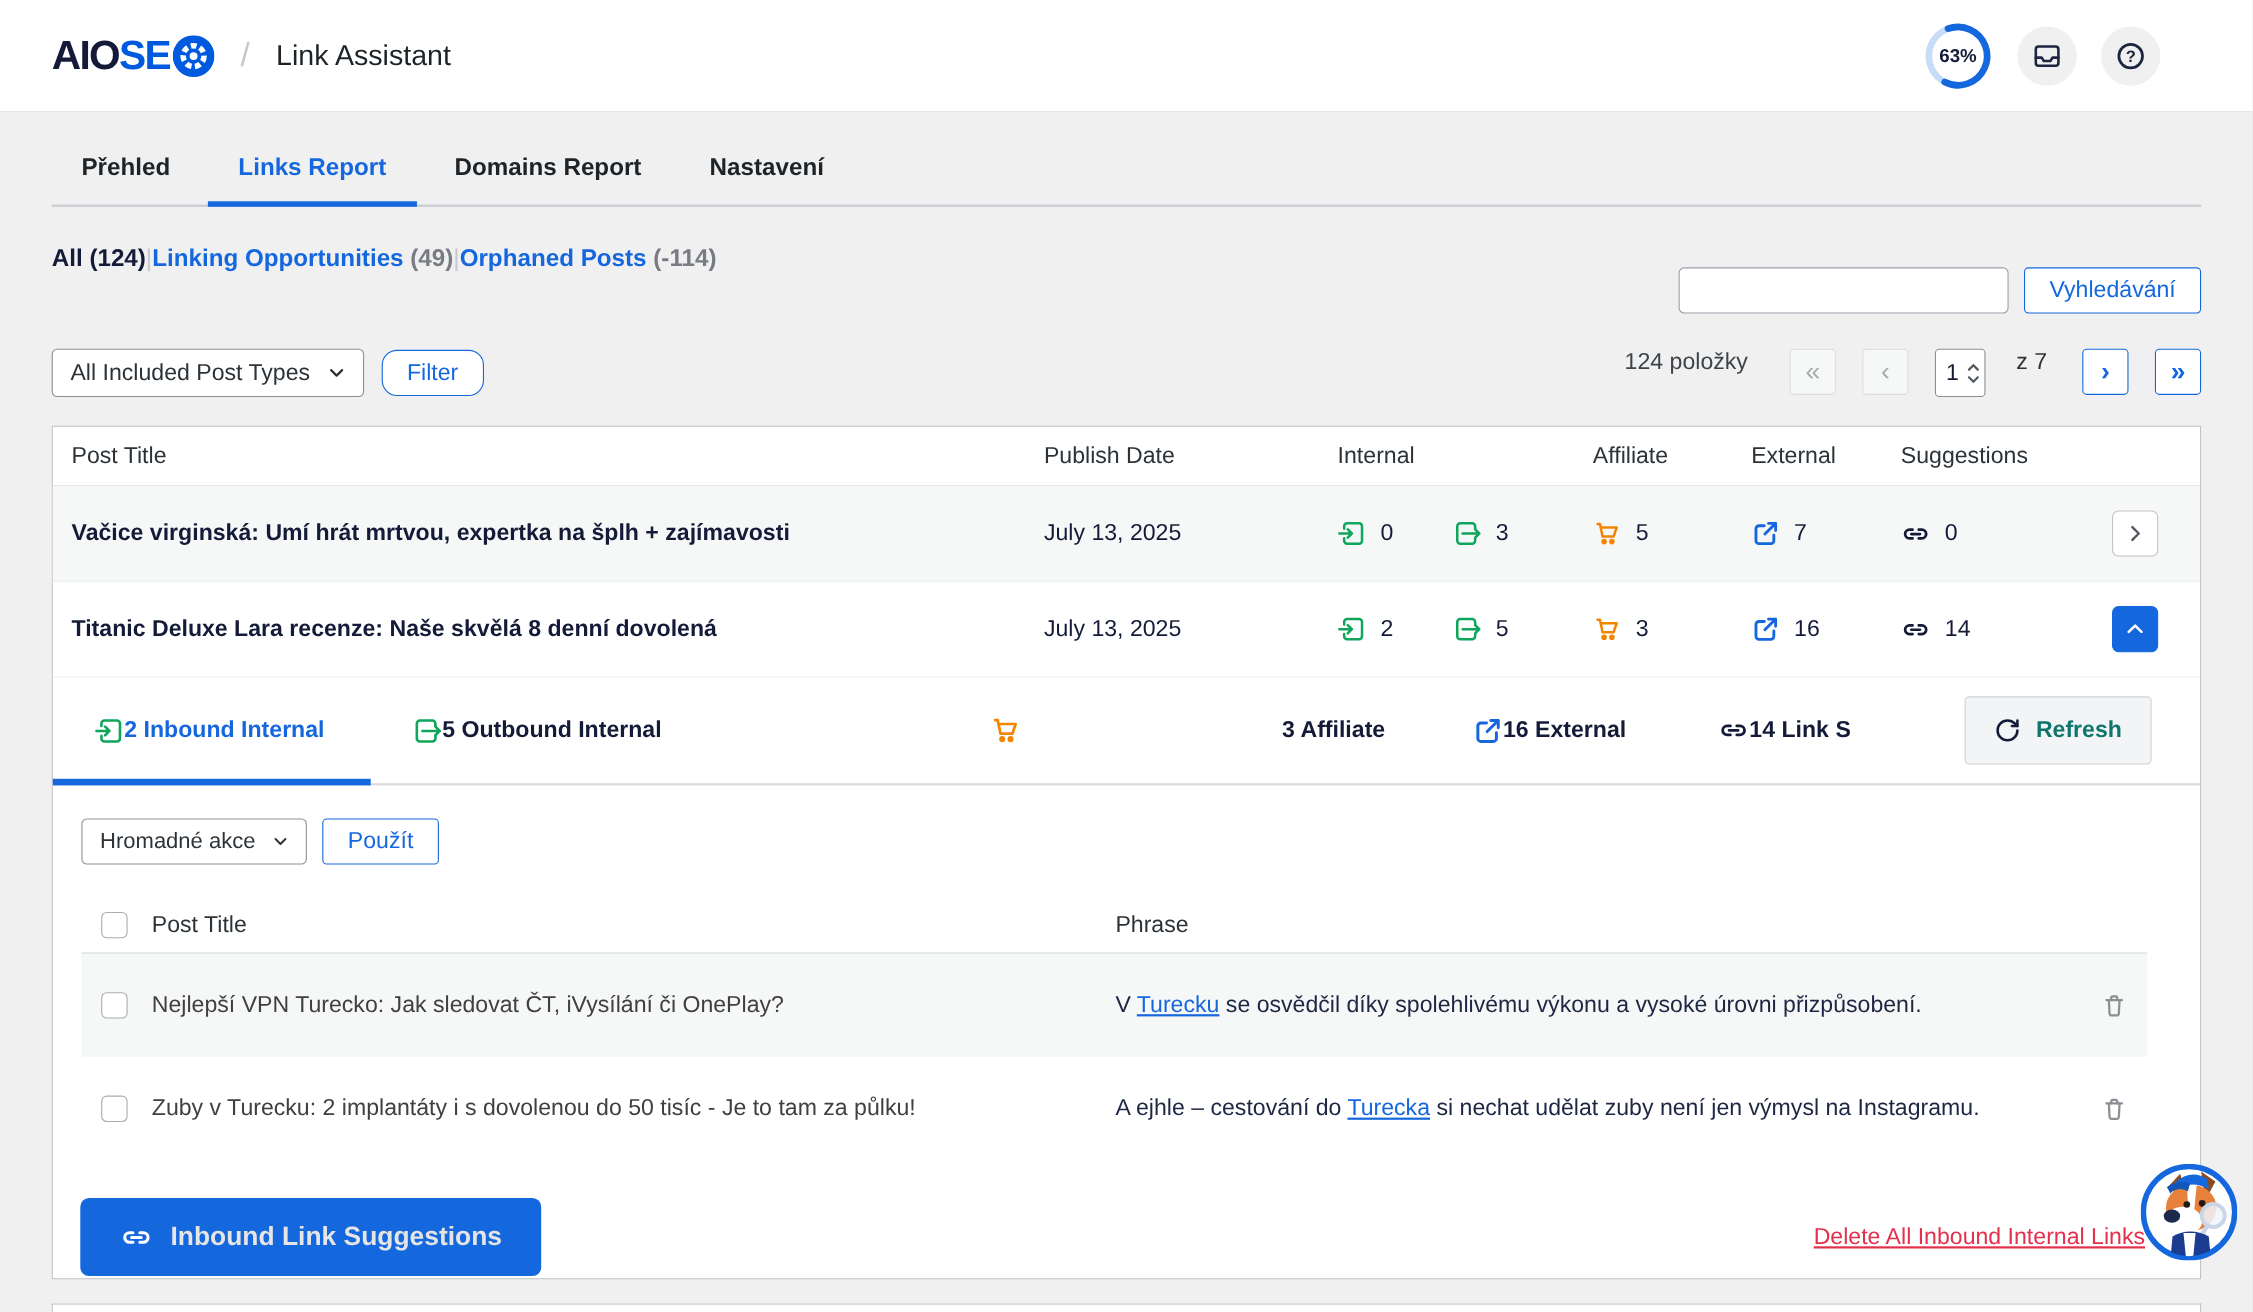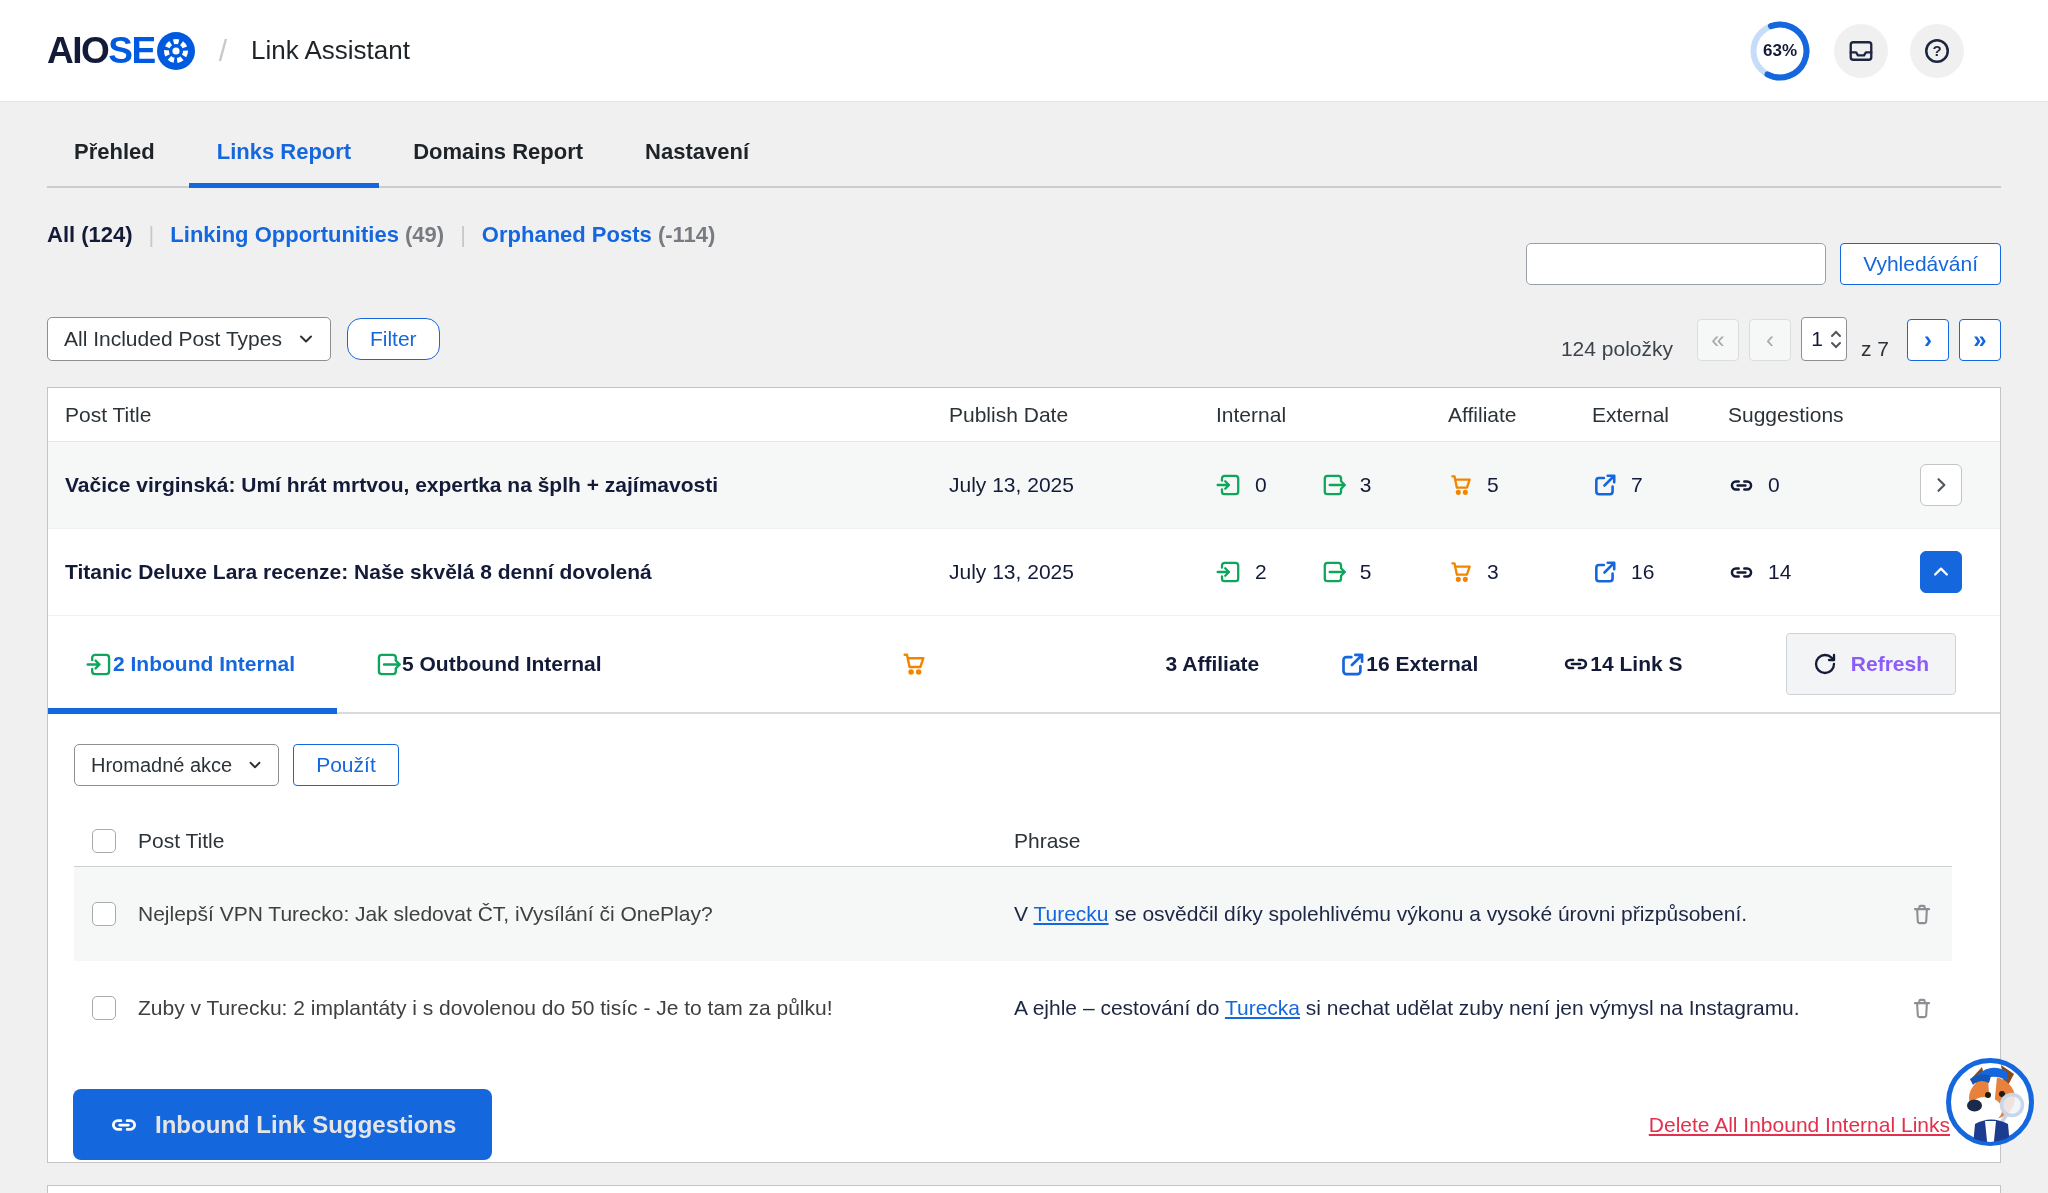--- a/index.html
+++ b/index.html
@@ -27,41 +27,41 @@
                display:flex; align-items:stretch; gap:62px; padding-left:27px;
                border-bottom:2px solid #c9cdd2; }
   .mtab { display:flex; align-items:center; font-size:22px; font-weight:bold;
           color:#1d2327; position:relative; cursor:pointer; }
   .mtab.active { color:#1567DE; }
   .mtab.active::after { content:""; position:absolute; left:-28px; right:-28px; bottom:-2px;
                         height:5px; background:#1567DE; }
 
   
   .subnav { position:absolute; top:222px; left:47px; display:flex; align-items:center;
-            gap:16px; font-size:22px; font-weight:bold; }
+            font-size:22px; font-weight:bold; }
   .subnav .sep { color:#c6c8cd; font-weight:normal; }
   .subnav .count { color:#787c82; }
   .subnav .link { color:#1567DE; cursor:pointer; }
   .subnav .current { color:#141b38; cursor:pointer; }
 
   
   .search-bar { position:absolute; top:243px; right:47px; display:flex; gap:14px; align-items:center; }
   .search-input { width:300px; height:42px; border:1px solid #99a0a8; border-radius:5px;
                   background:#fff; font-size:20px; padding:0 12px; font-family:inherit; }
   .btn-outline { height:42px; padding:0 22px; background:#fff; border:1.5px solid #1567DE;
                  color:#1567DE; font-size:21px; border-radius:4px; display:flex;
                  align-items:center; cursor:pointer; font-family:inherit; }
 
   
   .toolbar { position:absolute; top:317px; left:47px; right:47px; display:flex; align-items:center; }
   .select-box { height:44px; background:#fff; border:1px solid #8c8f94; border-radius:5px;
                 display:flex; align-items:center; gap:14px; padding:0 14px 0 16px;
                 font-size:21px; color:#2c3338; cursor:pointer; }
   .filter-btn { margin-left:16px;border-radius:14px; }
-  .toolbar-right { margin-left:auto; display:flex; align-items:flex-end; gap:10px; }
+  .toolbar-right { margin-left:auto; display:flex; align-items:flex-start; gap:24px; }
   .items-count { font-size:21px; color:#3c434a; margin-right:14px; }
   .pg-btn { width:42px; height:42px; border-radius:4px; display:flex; align-items:center;
             justify-content:center; font-size:24px; line-height:1; cursor:default; }
   .pg-btn.disabled { background:#f6f7f7; border:1px solid #dcdcde; color:#a7aaad; }
   .pg-btn.enabled { background:#fff; border:1px solid #1567DE; color:#1567DE; font-weight:bold; cursor:pointer; }
   .page-input { height:44px; background:#fff; border:1px solid #8c8f94; border-radius:4px;
                 display:flex; align-items:center; padding:0 4px 0 2px; }
   .page-input .val { width:26px; text-align:center; font-size:21px; }
   .stepper { display:flex; flex-direction:column; gap:3px; align-items:center; cursor:pointer; }
   .of-label { font-size:21px; margin:0 8px 0 4px; color:#2c3338; }
@@ -89,21 +89,21 @@
   .dtab { display:flex; align-items:center; font-size:21px; font-weight:bold;
           color:#141b38; position:relative; cursor:pointer; white-space:nowrap; }
   .dtab.active { color:#1567DE; }
   .dtab.active::after { content:""; position:absolute; left:-38px; right:-42px; bottom:-2px;
                         height:6px; background:#1567DE; }
   .lone-icon { display:flex; align-items:center; cursor:pointer; }
   .m80 { margin-left:80px; } .m298 { margin-left:298px; } .m238 { margin-left:238px; } .m84 { margin-left:84px; }
   .refresh-btn { position:absolute; right:44px; top:50%; transform:translateY(-50%);
                  height:62px; padding:0 26px; background:#f3f4f5; border:1px solid #d0d3d7;
                  border-radius:4px; display:flex; align-items:center; gap:14px; font-size:21px;
-                 font-weight:bold; color:#8b5cf6; cursor:pointer; z-index:2; font-family:inherit; }
+                 font-weight:bold; color:#0f766e; cursor:pointer; z-index:2; font-family:inherit; }
 
   .bulk { display:flex; align-items:center; margin:30px 0 0 26px; gap:14px; }
   .bulk .select-box { height:42px; font-size:20px; }
 
   .itable { margin:30px 48px 0 26px; }
   .ithead, .itrow { display:grid; grid-template-columns:46px 876px 890px 1fr;
                     align-items:center; padding-left:18px; }
   .ithead { height:51px; border-bottom:1px solid #ccd0d4; font-size:21px; color:#2c3338; }
   .itrow { height:94px; font-size:21px; }
   .itrow.alt { background:#f6f7f7; }

